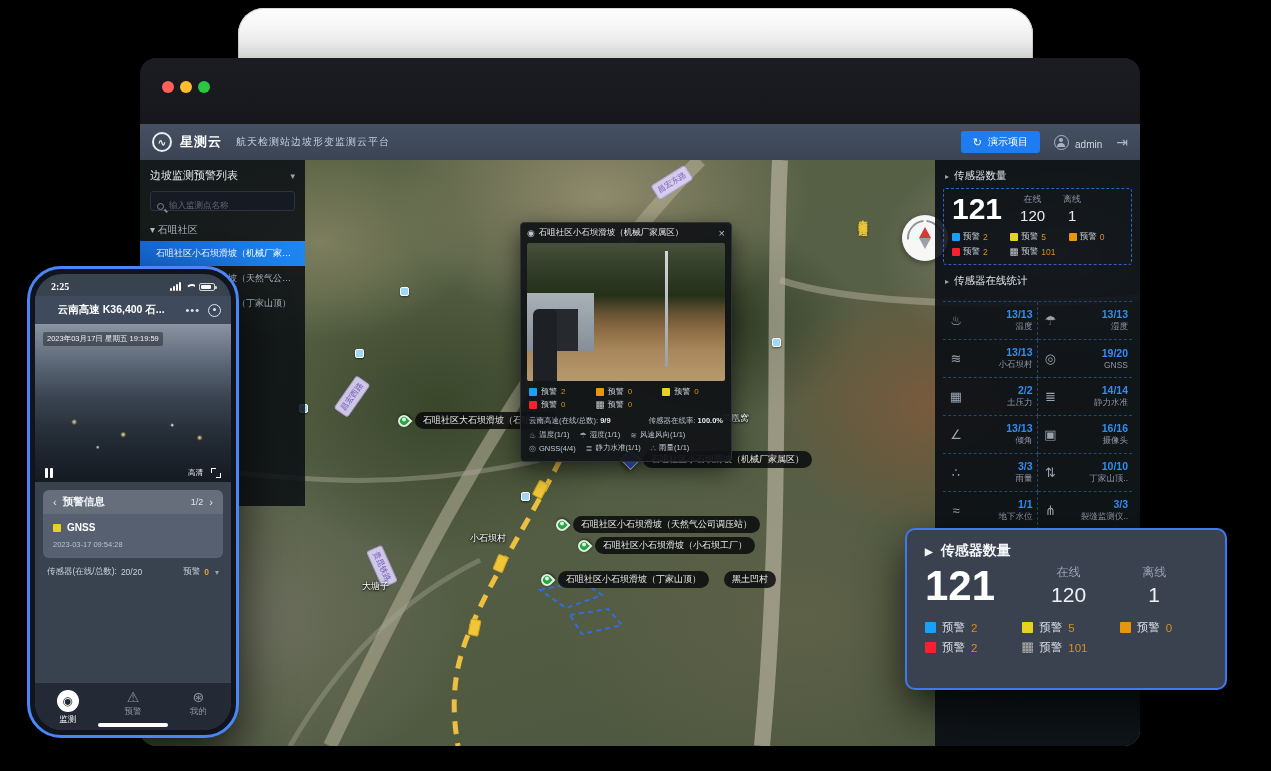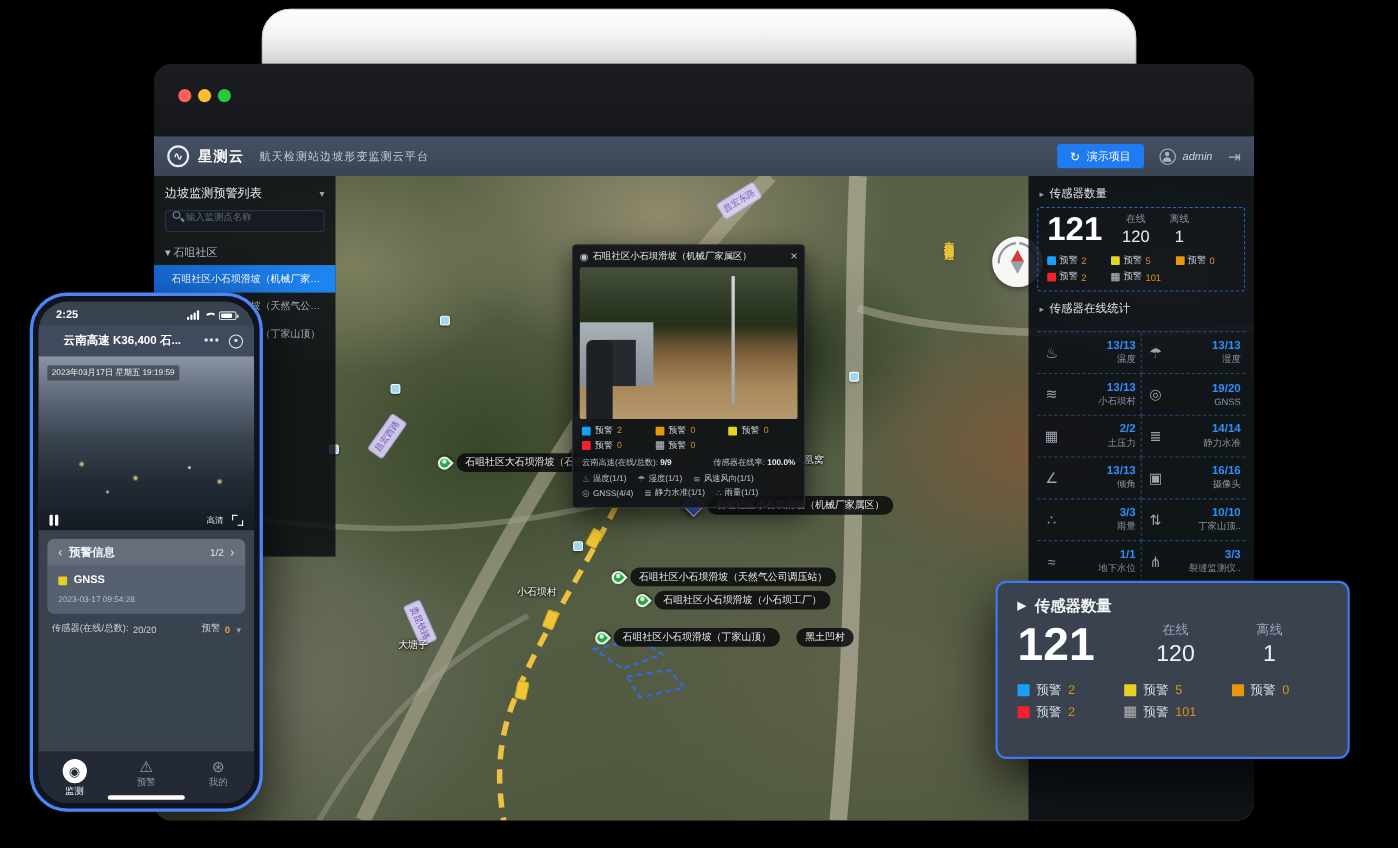--- a/index.html
+++ b/index.html
@@ -22,21 +22,21 @@
   .appbar { height:36px; background:linear-gradient(#455062,#3a4454); display:flex; align-items:center;
     padding:0 12px; gap:8px; position:relative; z-index:30; }
   .logo { width:20px; height:20px; border:2px solid #e8ecf2; border-radius:50%; color:#e8ecf2;
     font-size:10px; display:flex; align-items:center; justify-content:center; font-weight:bold; }
   .brand { color:#fff; font-size:13px; font-weight:bold; letter-spacing:1px; }
   .apptitle { color:#c4cedc; font-size:10px; margin-left:6px; letter-spacing:1px; }
   .appbar-right { margin-left:auto; display:flex; align-items:center; gap:14px; }
   .demo-btn { background:#1f7bf0; color:#fff; font-size:10px; padding:4px 12px; border:none;
     border-radius:3px; display:flex; align-items:center; gap:6px; cursor:pointer; }
   .demo-btn .ic { font-size:11px; }
-  .user { display:flex; align-items:center; gap:6px; color:#cfd6e0; font-size:10px;font-style:italic; }
+  .user { display:flex; align-items:flex-end; gap:6px; color:#cfd6e0; font-size:10px; }
   .avatar { width:15px; height:15px; border:1.5px solid #aab4c2; border-radius:50%; position:relative; }
   .avatar::before { content:""; position:absolute; left:4px; top:2.5px; width:4px; height:4px; background:#aab4c2; border-radius:50%; }
   .avatar::after { content:""; position:absolute; left:2px; top:7.5px; width:8px; height:4px; background:#aab4c2; border-radius:4px 4px 0 0; }
   .logout { color:#aab4c2; font-size:14px; cursor:pointer; }
 
   .content { position:absolute; top:102px; left:0; right:0; bottom:0; }
 
   
   .map { position:absolute; inset:0; overflow:hidden; background-color:#55603f;
     background-image:
@@ -104,21 +104,21 @@
   .popup-chips { display:flex; flex-wrap:wrap; gap:3px 10px; padding:0 8px 8px; font-size:7.5px; color:#c2c9d2; }
   .chip { display:flex; align-items:center; gap:3px; }
   .chip .g { color:#97a0ac; font-size:8px; }
 
   
   .left-panel { position:absolute; left:0; top:0; width:165px; height:346px;
     background:rgba(8,12,18,.84); z-index:20; color:#cfd6df; }
   .lp-title { display:flex; align-items:center; padding:8px 10px 6px; font-size:11px; color:#e3e8ee; }
   .lp-title .car { margin-left:auto; font-size:9px; color:#9aa3b0; }
   .lp-search { margin:2px 10px 8px; height:20px; background:#161b23; border:1px solid #2a3340;
-    border-radius:3px; display:flex; align-items:flex-start; gap:5px; padding:0 6px; }
+    border-radius:3px; display:flex; align-items:flex-end; gap:5px; padding:0 6px; }
   .mag { width:7px; height:7px; border:1.5px solid #7e8794; border-radius:50%; position:relative; flex:none; }
   .mag::after { content:""; position:absolute; left:6px; top:6px; width:4px; height:1.5px; background:#7e8794; transform:rotate(45deg); }
   .lp-search input { background:transparent; border:none; outline:none; color:#cfd6df; font-size:8.5px; width:100%;
     font-family:"Liberation Sans", sans-serif; }
   .lp-search input::placeholder { color:#5f6977; }
   .lp-group { padding:4px 10px; font-size:10px; color:#aeb6c2; }
   .lp-item { padding:6px 10px 6px 16px; font-size:9px; color:#aeb6c2; white-space:nowrap; overflow:hidden;
     text-overflow:ellipsis; cursor:pointer; }
   .lp-item.active { background:linear-gradient(90deg,#1668d4,#1e86f0); color:#fff; }
 
@@ -162,21 +162,21 @@
   .co-li .sq { width:11px; height:11px; }
   .co-li b { color:#d98f1f; font-weight:normal; }
 
   
   .phone { position:absolute; left:27px; top:266px; width:212px; height:472px;
     background:#10141c; border:3px solid #4a86f7; border-radius:34px; z-index:50;
     box-shadow:0 22px 50px rgba(0,0,0,.75); padding:5px; }
   .screen { width:100%; height:100%; border-radius:27px; overflow:hidden; background:#39424f;
     display:flex; flex-direction:column; }
   .p-status { height:22px; display:flex; align-items:center; padding:2px 16px 0; color:#fff; }
-  .p-time { font-size:10px; font-weight:bold; }
+  .p-time { font-size:10px; font-weight:bold;font-family:Liberation Serif, serif; }
   .p-sticons { margin-left:auto; display:flex; align-items:flex-end; gap:4px; }
   .sig { display:flex; align-items:flex-end; gap:1px; }
   .sig i { width:2px; background:#fff; border-radius:1px; display:block; }
   .wifi { width:10px; height:7px; position:relative; overflow:hidden; }
   .wifi::before { content:""; position:absolute; left:0; top:0; width:10px; height:10px;
     border:2px solid #fff; border-radius:50%; clip-path:polygon(50% 50%,0 0,100% 0); }
   .batt { width:16px; height:8px; border:1px solid #cfd4db; border-radius:2px; position:relative; }
   .batt::before { content:""; position:absolute; left:1px; top:1px; bottom:1px; width:10px; background:#fff; border-radius:1px; }
   .batt::after { content:""; position:absolute; right:-3px; top:2px; width:2px; height:3px; background:#cfd4db; border-radius:0 1px 1px 0; }
   .p-nav { height:28px; background:#3f4a5c; display:flex; align-items:center; padding:0 10px; gap:8px; }

